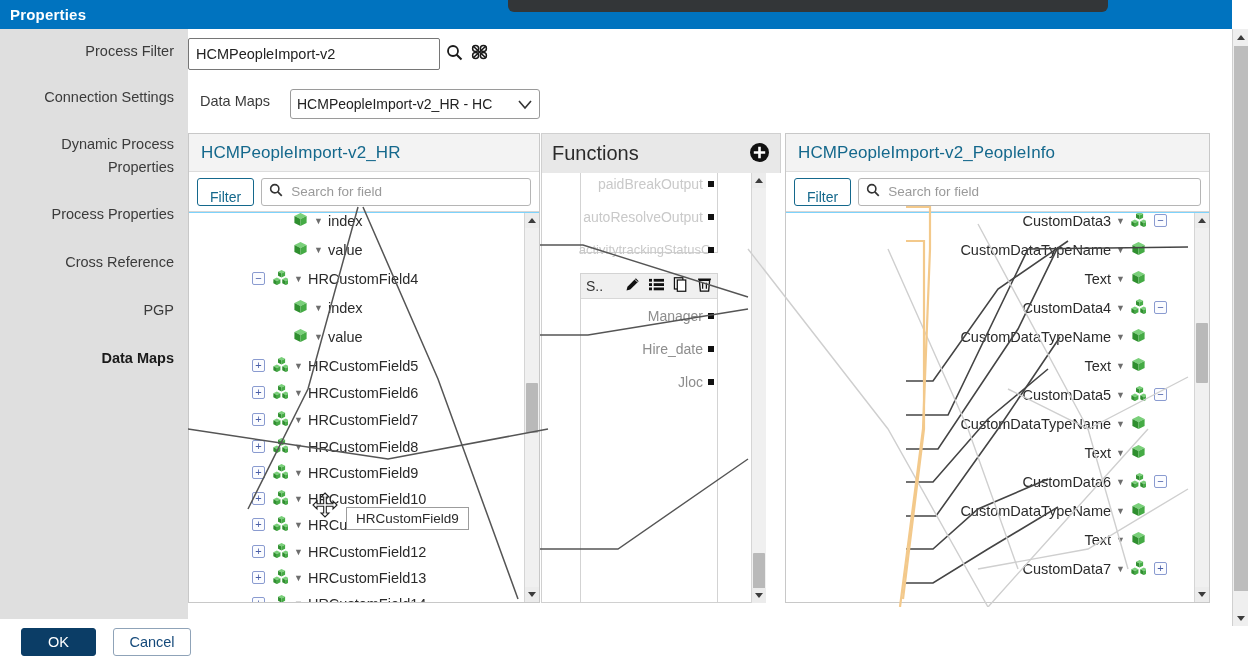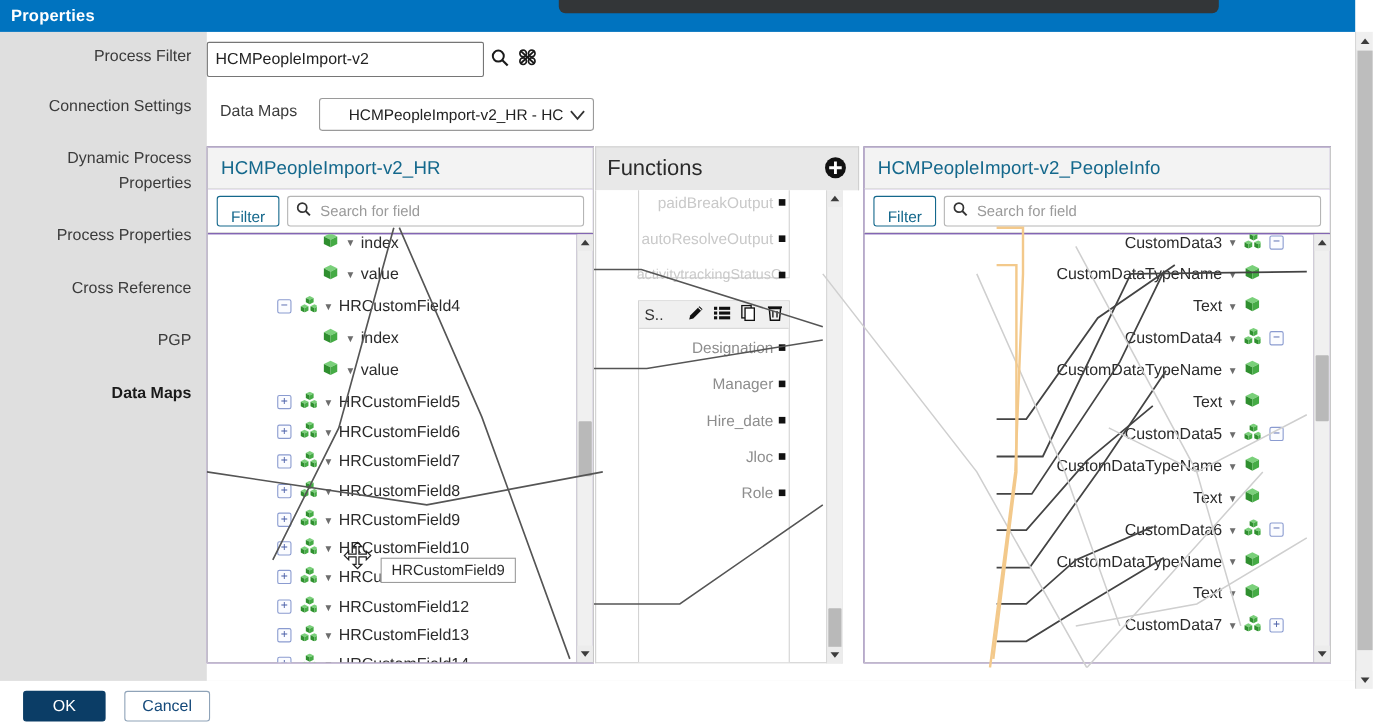--- a/index.html
+++ b/index.html
@@ -62,34 +62,34 @@
 
   
   .dm-label{
     position:absolute; left:12px; top:64px;
     font-size:14.5px; color:#3b3b3b;
   }
   .dm-select{
     position:absolute; left:102px; top:60px; width:250px; height:30px;
     border:1px solid #9a9a9a; border-radius:3px; background:#fff;
     font-family:"Liberation Sans", sans-serif; font-size:14px;
-    padding:0 24px 0 26px; color:#222;
+    padding:0 24px 0 6px; color:#222;
     -webkit-appearance:none; appearance:none; outline:none;
   }
   .dm-arrow{
     position:absolute; left:330px; top:68px; pointer-events:none;
   }
 
   
   .mapper{
     position:absolute; left:0px; top:100px; width:1044px; height:478px;
   }
   .svg-links{ position:absolute; left:0; top:0; width:1044px; height:478px; z-index:5; pointer-events:none;}
 
-  .panel{ position:absolute; top:34px; background:#4c1d95; border:1px solid #c8c8c8; }
+  .panel{ position:absolute; top:34px; background:#7dd3fc; border:1px solid #c8c8c8; }
   .panel-head{
     height:38px; background:#f3f3f3; border-bottom:1px solid #dcdcdc;
     display:flex; align-items:center;
   }
   .panel-title{
     color:#14688c; font-size:17px; padding-left:12px; letter-spacing:.1px;
   }
   .panel-sub{
     height:40px; background:#fff; border-bottom:1px solid #d6d6d6;
     display:flex; align-items:center; padding:0 8px; gap:7px;
@@ -660,37 +660,29 @@
               <span>
                 <svg width="15" height="15" viewBox="0 0 16 16">
                     <path d="M2.5 3.6 h11 l-1.1 11.4 h-8.8z" fill="none" stroke="#111" stroke-width="1.4"></path>
                     <rect x="1.2" y="1.6" width="13.6" height="1.7" fill="#111"></rect>
                     <path d="M6 6 v6.5 M10 6 v6.5" stroke="#111" stroke-width="1.3"></path>
                   </svg>
               </span>
             </div>
             <div id="fnOutputs">
                 <div class="fport">
-                  <span>Designation</span>
-                  <span class="dot r"></span>
-                </div>
-                <div class="fport">
                   <span>Manager</span>
                   <span class="dot r"></span>
                 </div>
                 <div class="fport">
                   <span>Hire_date</span>
                   <span class="dot r"></span>
                 </div>
                 <div class="fport">
                   <span>Jloc</span>
-                  <span class="dot r"></span>
-                </div>
-                <div class="fport">
-                  <span>Role</span>
                   <span class="dot r"></span>
                 </div>
               </div>
           </div>
 
         </div>
         <div class="vscroll" style="left:210px; top:40px; height:430px;">
           <div class="up">
               <div class="tri u"></div>
             </div>

